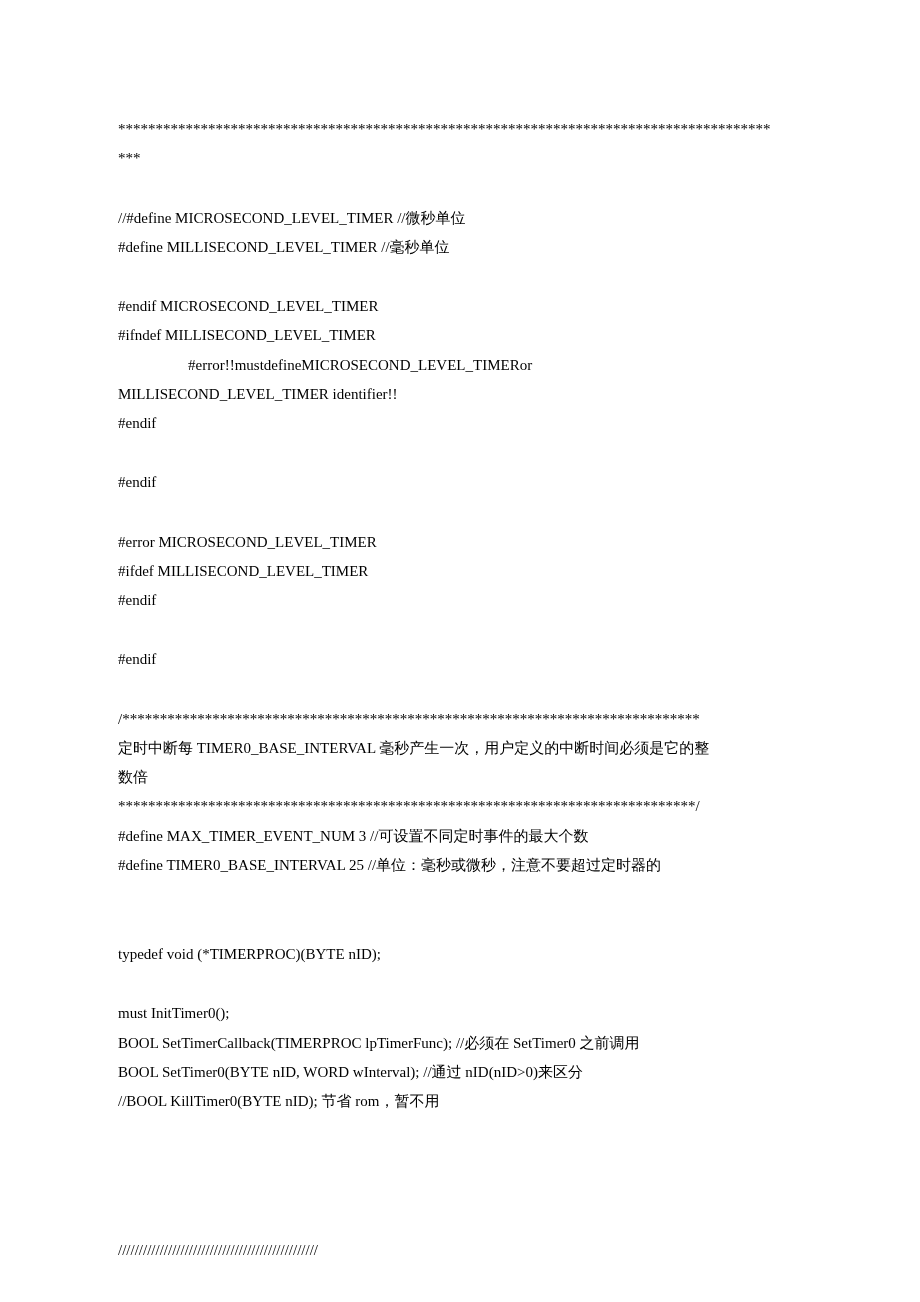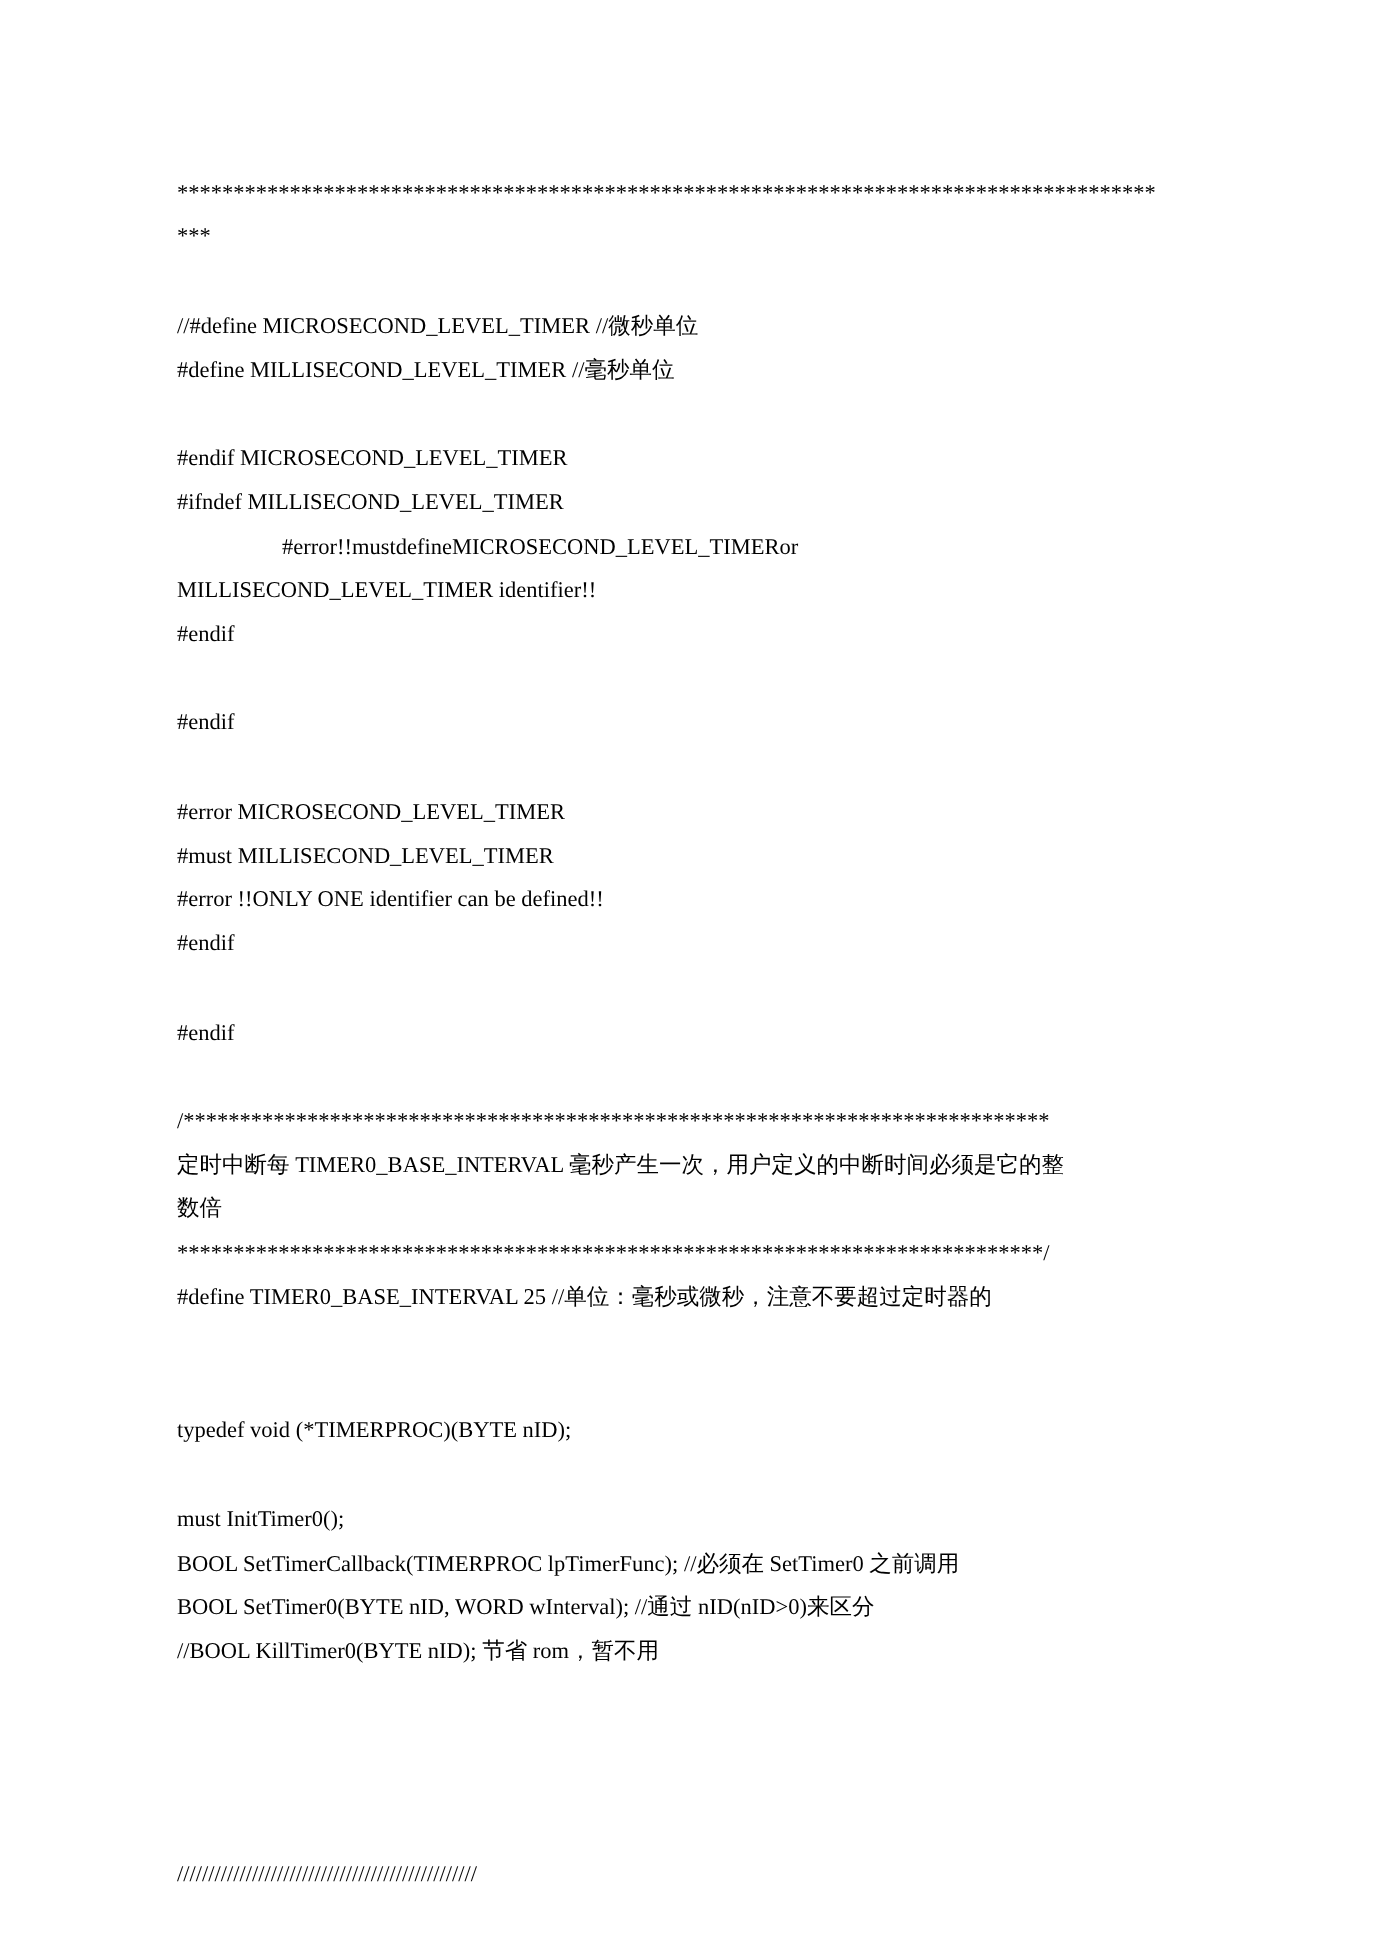--- a/index.html
+++ b/index.html
@@ -60,34 +60,34 @@
   <p class="block line">MILLISECOND_LEVEL_TIMER identifier!!</p>
   <p class="block line">       #endif</p>
 
   <div class="spacer"></div>
 
   <p class="block line">#endif</p>
 
   <div class="spacer"></div>
 
   <p class="block line">#error MICROSECOND_LEVEL_TIMER</p>
-  <p class="block line">       #must MILLISECOND_LEVEL_TIMER</p>
-  <p class="block line">              #error !!ONLY ONE identifier can be defined!!</p>
+  <p class="block line">       #ifdef MILLISECOND_LEVEL_TIMER</p>
   <p class="block line">       #endif</p>
 
   <div class="spacer"></div>
 
   <p class="block line">#endif</p>
 
   <div class="spacer"></div>
 
   <p class="block line">/*****************************************************************************</p>
   <p class="block line">定时中断每 TIMER0_BASE_INTERVAL 毫秒产生一次，用户定义的中断时间必须是它的整</p>
   <p class="block line">数倍</p>
   <p class="block line">*****************************************************************************/</p>
+  <p class="block line">#define MAX_TIMER_EVENT_NUM 3                 //可设置不同定时事件的最大个数</p>
   <p class="block line">#define TIMER0_BASE_INTERVAL 25          //单位：毫秒或微秒，注意不要超过定时器的</p>
 
   <div class="spacer"></div>
   <div class="spacer"></div>
 
   <p class="block line">typedef void (*TIMERPROC)(BYTE nID);</p>
 
   <div class="spacer"></div>
 
   <p class="block line">must InitTimer0();</p>

